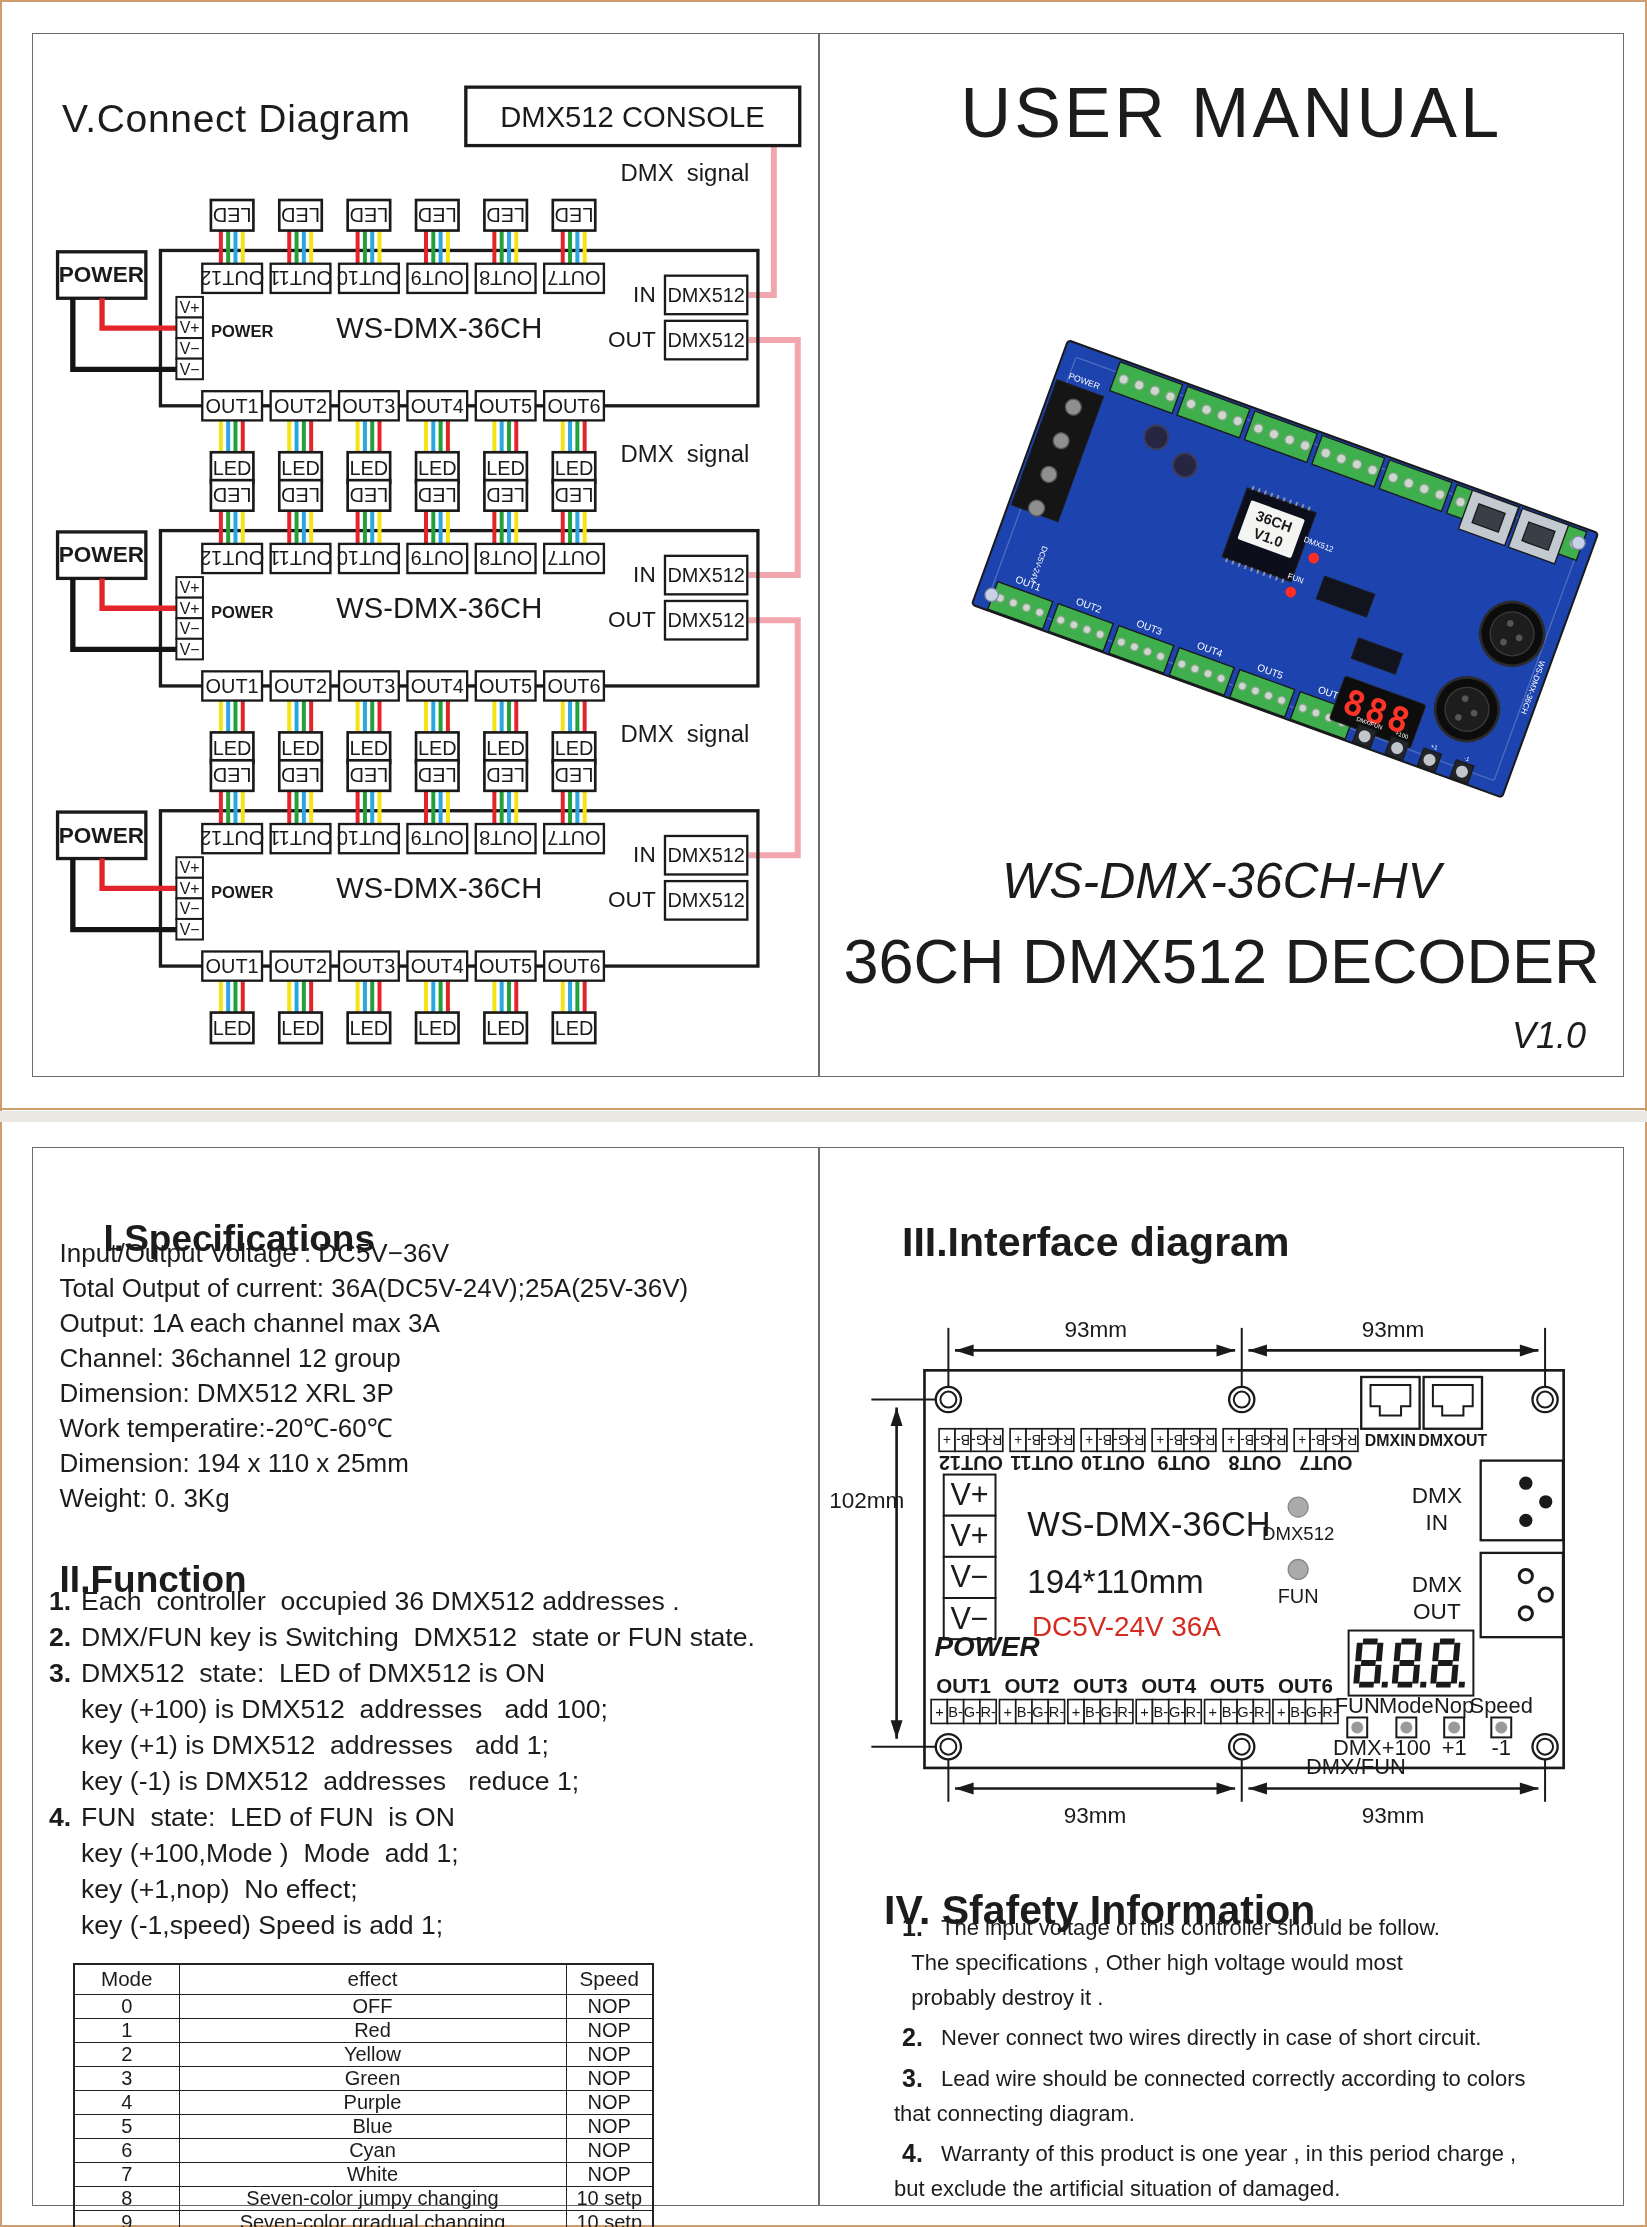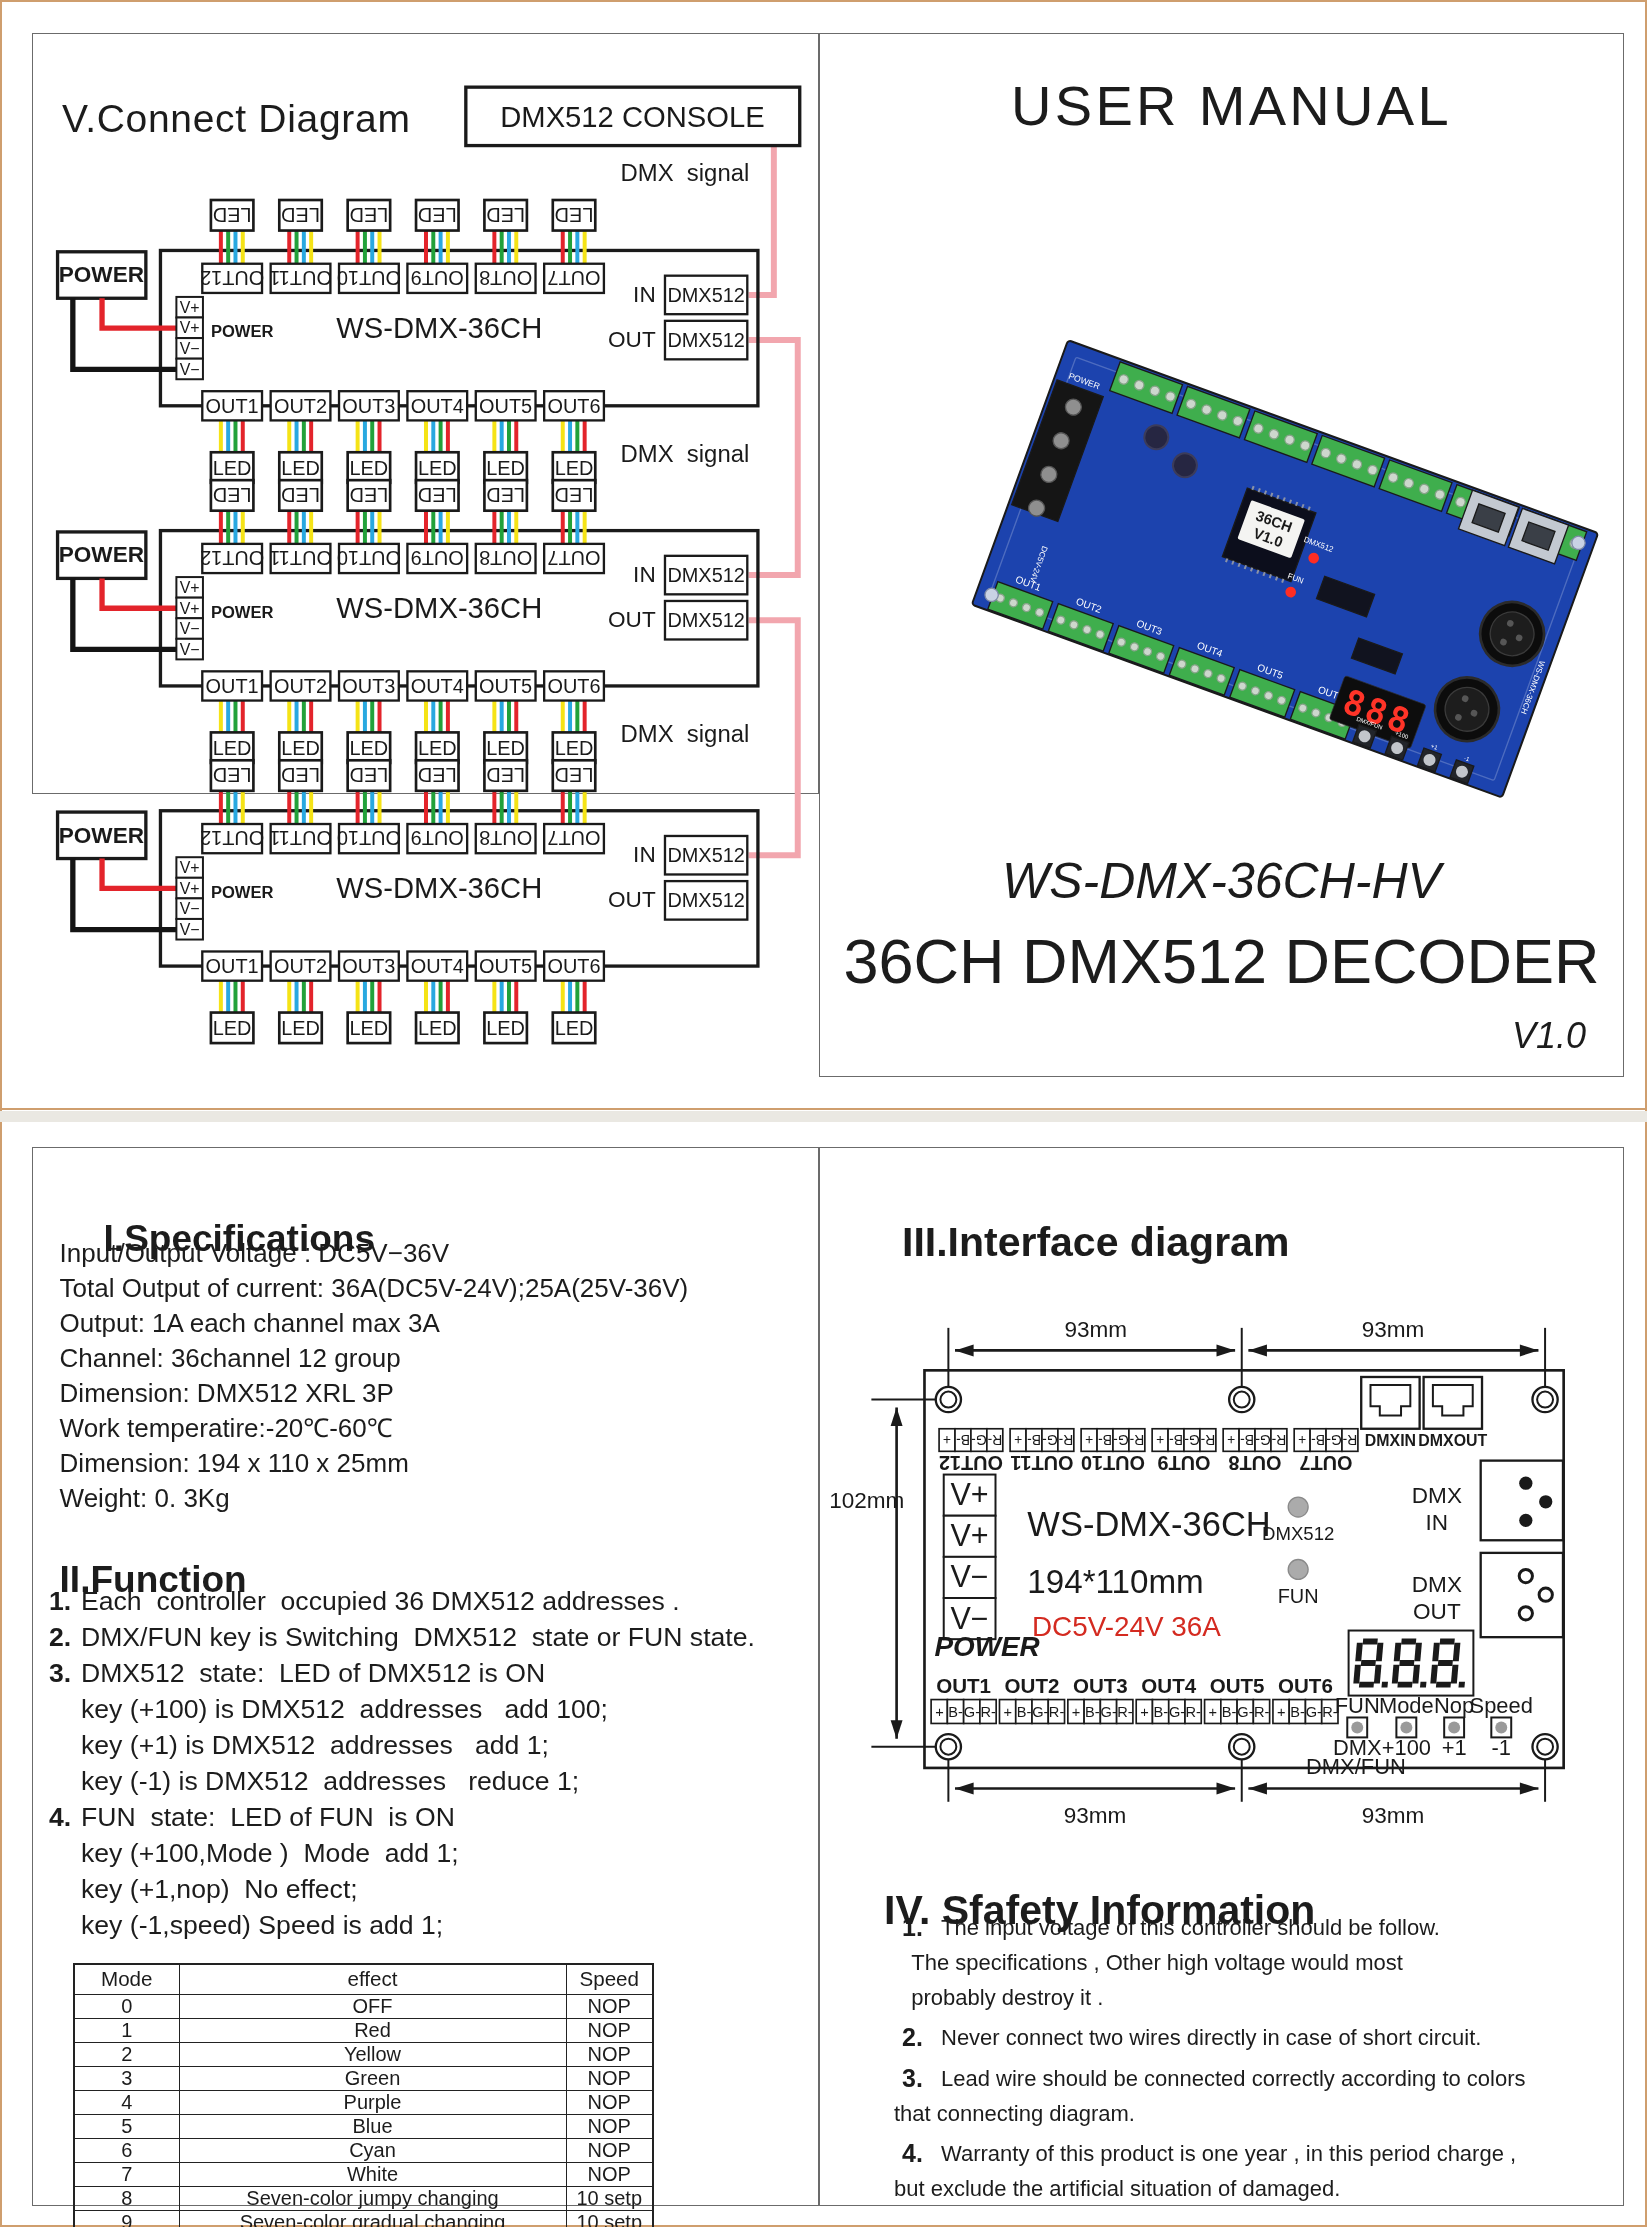--- a/index.html
+++ b/index.html
@@ -1,30 +1,30 @@
 <!DOCTYPE html>
 <html style="font-size:10.6px"><head>
 <meta charset="utf-8">
 <style>
   html,body{margin:0;padding:0;background:#fff;}
   body{width:1647px;height:2227px;font-family:"Liberation Sans",sans-serif;color:#1c1c1c;}
   .page{position:relative;width:1647px;height:2227px;background:#fff;overflow:hidden;}
   .frame{position:absolute;background:#cf9e6e;}
   .divband{position:absolute;background:#eae8e2;}
   .panel{position:absolute;background:#fff;border:1.3px solid #6b6b6b;box-sizing:border-box;}
-  #panel-connect{left:32px;top:33px;width:787px;height:761px;}
+  #panel-connect{left:32px;top:33px;width:787px;height:1044px;}
   #panel-cover{left:819px;top:33px;width:805px;height:1044px;}
   #panel-specs{left:32px;top:1147px;width:787px;height:1059px;}
   #panel-iface{left:819px;top:1147px;width:805px;height:1059px;}
   .abs{position:absolute;}
   svg{position:absolute;left:0;top:0;}
   
   #connect-title{left:29px;top:37px;font-size:39px;font-weight:400;letter-spacing:0.7px;}
   
-  #cover-title{left:0;right:0;top:39px;text-align:center;font-size:56px;font-weight:400;letter-spacing:3.3px;white-space:pre;margin-left:20px;}
+  #cover-title{left:0;right:0;top:39px;text-align:center;font-size:70px;font-weight:400;letter-spacing:3.3px;white-space:pre;margin-left:20px;}
   #cover-model{left:0;right:0;top:818px;text-align:center;font-size:50px;font-weight:400;font-style:italic;}
   #cover-subtitle{left:0;right:0;top:891px;text-align:center;font-size:63px;font-weight:400;}
   #cover-version{right:37px;top:981px;font-size:36px;font-style:italic;}
   #photo-svg{left:133px;top:276px;}
   
   .sec-title{font-weight:700;font-size:37px;letter-spacing:0px;}
   #specs-title{left:26.6px;top:39px;margin-left:44px;}
   #func-title{left:26.6px;top:380px;}
   #spec-lines{left:26.6px;top:88px;}
   .spec-line{font-size:26px;line-height:35px;white-space:pre;}

